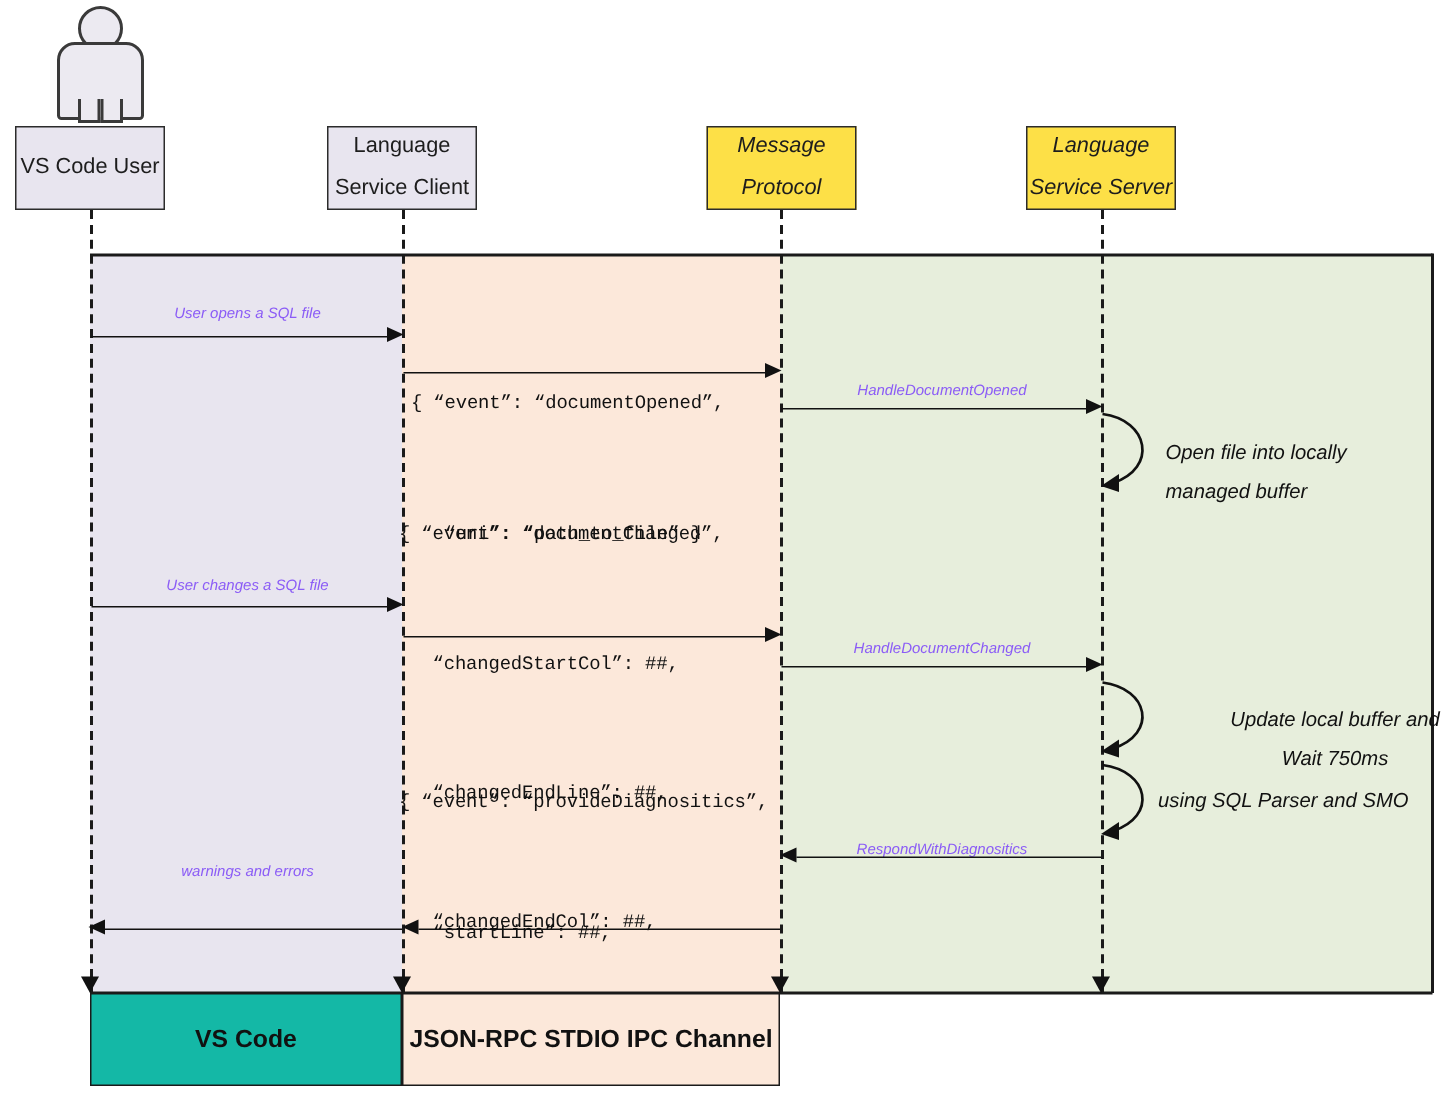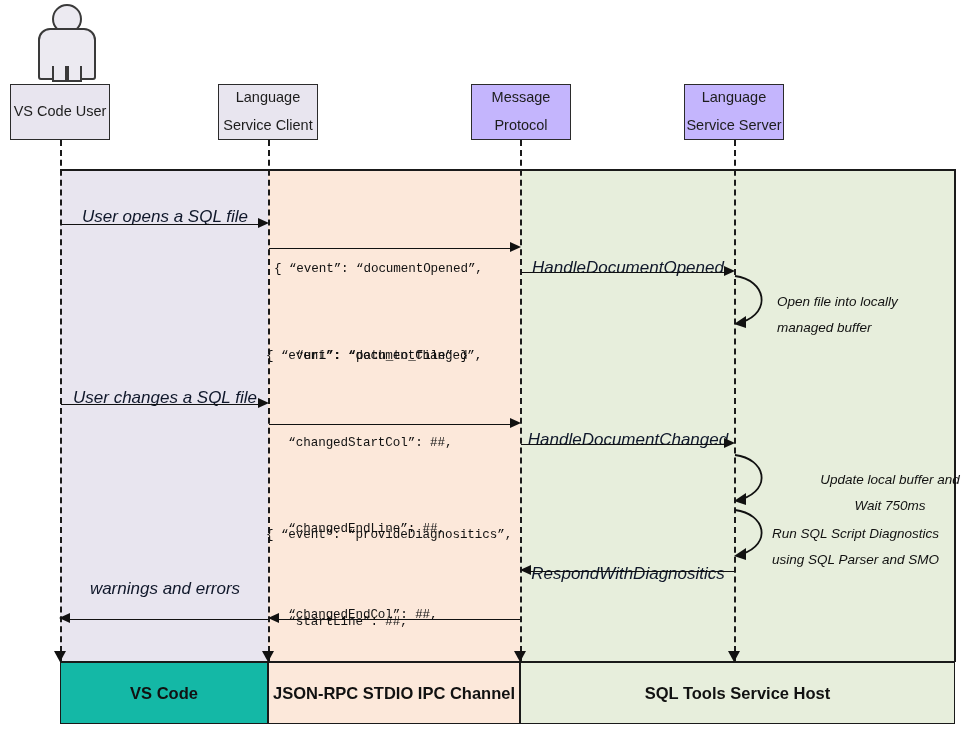--- a/index.html
+++ b/index.html
@@ -67,21 +67,21 @@
     display: flex;
     flex-direction: column;
     align-items: center;
     justify-content: center;
     font-size: 14.5px;
     color: #1d1d1d;
     line-height: 1.9;
     text-align: center;
   }
   .phead.purple { background: #e8e5ef; }
-  .phead.green  { background: #c4b5fd; }
+  .phead.green  { background: #fde047; font-style: italic; }
 
   
   .band {
     position: absolute;
     box-sizing: border-box;
   }
   .band.purple { background: #e8e5ef; }
   .band.orange { background: #fce8da; }
   .band.green  { background: #e7eedc; }
 
@@ -132,22 +132,22 @@
     position: absolute;
     width: 0; height: 0;
     border-left: 6px solid transparent;
     border-right: 6px solid transparent;
     border-top: 11px solid #111;
   }
 
   .msg-label {
     position: absolute;
     font-style: italic;
-    font-size: 17px;
-    color: #0f172a;
+    font-size: 10px;
+    color: #8b5cf6;
     line-height: 1.95;
     white-space: nowrap;
   }
   .msg-label.center { text-align: center; }
 
   
   .json-block {
     position: absolute;
     font-family: "Liberation Mono", monospace;
     font-size: 12.6px;
@@ -281,21 +281,20 @@
   <div class="note" style="left:810px; top:467px; width:160px; text-align:center;">
     <div>Update local buffer and</div>
     <div>Wait 750ms</div>
   </div>
 
   <svg class="selfloop" style="left:732px; top:506px;" width="46" height="56">
     <path d="M 3 4 C 34 8, 40 38, 10 48" fill="none" stroke="#111" stroke-width="1.8"></path>
     <polygon points="14,42 2,50 14,54" fill="#111"></polygon>
   </svg>
   <div class="note" style="left:772px; top:521px;">
-    <div>Run SQL Script Diagnostics</div>
     <div>using SQL Parser and SMO</div>
   </div>
 
   <div class="json-block" style="left:266px; top:464px;">
     <div>{ “event”: “provideDiagnositics”,</div>
     <div>   “startLine”: ##,</div>
     <div>   “startCol”: ##,</div>
     
     
     
@@ -318,17 +317,14 @@
   <div class="arrow-d" style="left:262px; top:651px;"></div>
   <div class="arrow-d" style="left:514px; top:651px;"></div>
   <div class="arrow-d" style="left:728px; top:651px;"></div>
 
   <div class="footer-box purple" style="left:60px; top:662px; width:208px; height:62px;">
     <span>VS Code</span>
   </div>
   <div class="footer-box orange" style="left:268px; top:662px; width:252px; height:62px;">
     <span>JSON-RPC STDIO IPC Channel</span>
   </div>
-  <div class="footer-box green" style="left:520px; top:662px; width:435px; height:62px;">
-    <span>SQL Tools Service Host</span>
-  </div>
 
 </div>
 
 </body></html>

